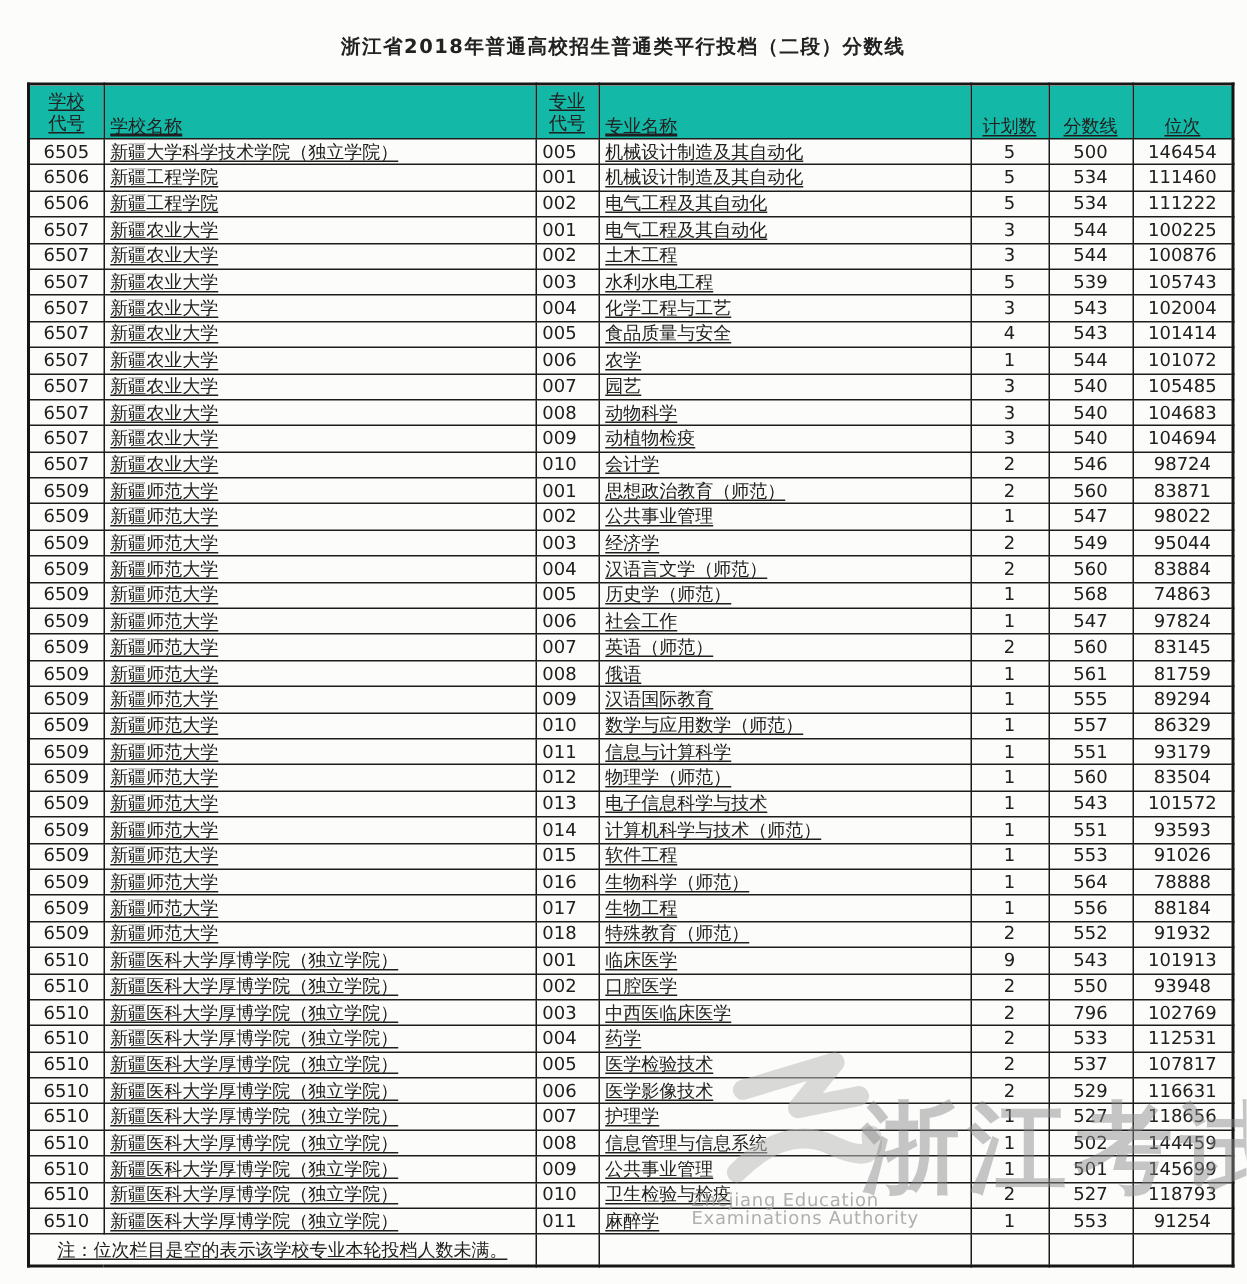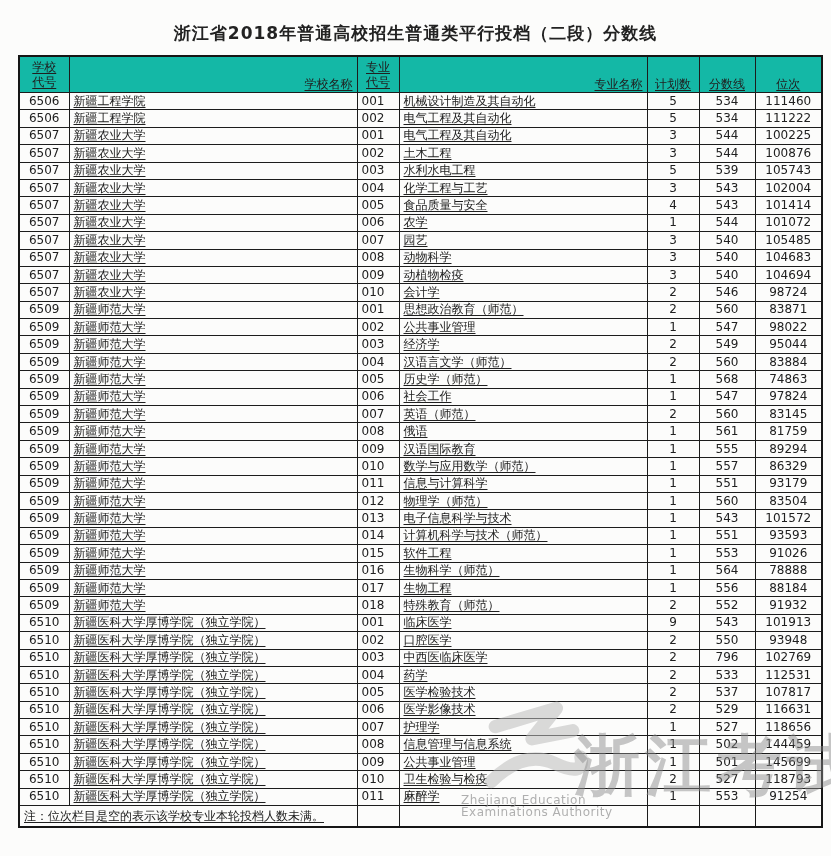--- a/index.html
+++ b/index.html
@@ -3,46 +3,46 @@
 <meta charset="utf-8">
 <style>
   html,body{margin:0;padding:0;}
   body{
     width:831px;height:856px;position:relative;overflow:hidden;
     background:#fcfcfb;color:#1f1f1f;
     font-family:"DejaVu Sans","Liberation Sans",sans-serif;
   }
   .title{
     position:absolute;top:22px;left:0;width:100%;
-    text-align:center;font-size:17px;font-weight:bold;letter-spacing:1px;
+    text-align:center;font-size:13px;font-weight:bold;letter-spacing:1px;
     color:#222;
   }
   table.score{
     position:absolute;left:18px;top:55px;width:803px;
     border-collapse:collapse;table-layout:fixed;
     border:2px solid #161616;
   }
   table.score th,table.score td{
     border:1px solid #1c1c1c;
     font-size:12px;line-height:15px;
     padding:0 4px;overflow:hidden;white-space:nowrap;
     font-weight:normal;color:#202020;
   }
   thead th{height:35px;background:#14b8a6;}
   th.code-h{text-align:center;vertical-align:middle;line-height:14px;padding:0 2px;}
-  th.name-h{text-align:right;vertical-align:bottom;padding-bottom:2px;}
+  th.name-h{text-align:left;vertical-align:bottom;padding-bottom:2px;text-decoration:underline;}
   th.num-h{text-align:center;vertical-align:bottom;padding-bottom:2px;}
   tbody td{height:16.4px;}
   td.c-code{text-align:center;}
   td.c-mcode{text-align:left;padding-left:3px;}
   td.c-name{text-align:left;padding-left:5px;}
   td.c-num{text-align:center;}
   .u{text-decoration:underline;text-underline-offset:2px;}
   tfoot td{height:20px;}
-  td.note{text-align:left;padding-left:4px;font-size:12px;}
+  td.note{text-align:center;padding-left:4px;font-size:12px;}
   
   .wm{position:absolute;pointer-events:none;}
   .wm-logo{left:478px;top:696px;width:112px;height:102px;opacity:.55;}
   .wm-text{
     left:574px;top:726px;
     font-size:66px;font-weight:bold;letter-spacing:5px;line-height:80px;
     color:rgba(138,138,138,.48);white-space:nowrap;
   }
   .wm-sub{
     left:461px;top:794px;font-size:12px;line-height:12px;
@@ -70,20 +70,29 @@
       <th class="name-h"><span class="u">学校名称</span></th>
       <th class="code-h"><span class="u">专业</span><br><span class="u">代号</span></th>
       <th class="name-h"><span class="u">专业名称</span></th>
       <th class="num-h"><span class="u">计划数</span></th>
       <th class="num-h"><span class="u">分数线</span></th>
       <th class="num-h"><span class="u">位次</span></th>
     </tr>
   </thead>
   <tbody id="table-body">
       <tr>
+        <td class="c-code">6505</td>
+        <td class="c-name u">新疆大学科学技术学院（独立学院）</td>
+        <td class="c-mcode">005</td>
+        <td class="c-name u">机械设计制造及其自动化</td>
+        <td class="c-num">5</td>
+        <td class="c-num">500</td>
+        <td class="c-num">146454</td>
+      </tr>
+      <tr>
         <td class="c-code">6506</td>
         <td class="c-name u">新疆工程学院</td>
         <td class="c-mcode">001</td>
         <td class="c-name u">机械设计制造及其自动化</td>
         <td class="c-num">5</td>
         <td class="c-num">534</td>
         <td class="c-num">111460</td>
       </tr>
       <tr>
         <td class="c-code">6506</td>

